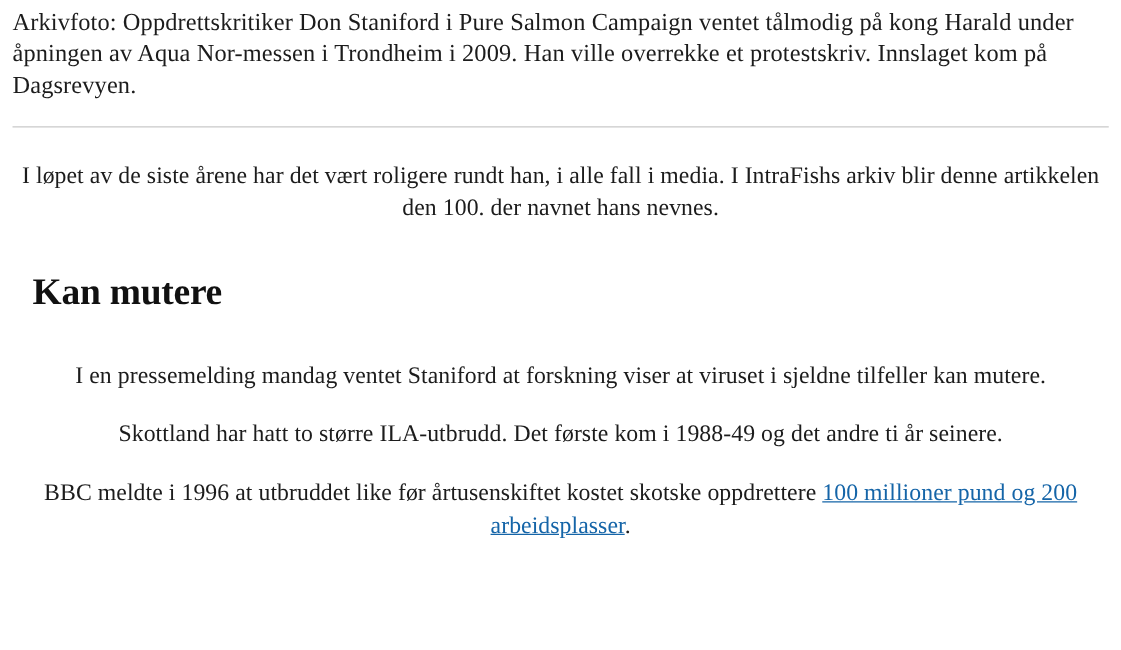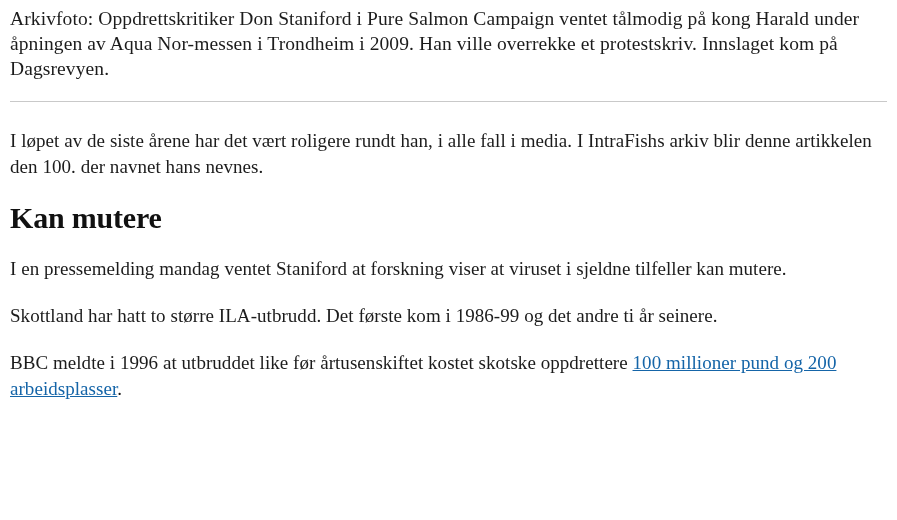--- a/index.html
+++ b/index.html
@@ -38,25 +38,26 @@
     border-top: 1px solid #c9c9c9;
     margin: 18px 0 0 0;
     height: 0;
   }
   .body-para {
     margin: 0;
     font-size: 19px;
     line-height: 26px;
     color: #1c1c1c;
     letter-spacing: 0.05px;
+    text-align: center;
   }
   .spacer-lg { height: 26px; }
   .spacer-md { height: 21px; }
   h2.heading {
-    margin: 0;
+    margin: 16px;
     font-size: 30px;
     line-height: 34px;
     font-weight: bold;
     color: #111111;
     letter-spacing: -0.2px;
   }
   a.inline-link {
     color: #1565a8;
     text-decoration: underline;
   }
@@ -79,21 +80,21 @@
   <div class="spacer-md"></div>
 
   <h2 class="heading">Kan mutere</h2>
 
   <div class="spacer-md"></div>
 
   <p class="body-para">I en pressemelding mandag ventet Staniford at forskning viser at viruset i sjeldne tilfeller kan mutere.</p>
 
   <div class="spacer-md"></div>
 
-  <p class="body-para">Skottland har hatt to større ILA-utbrudd. Det første kom i 1986-99 og det andre ti år seinere.</p>
+  <p class="body-para">Skottland har hatt to større ILA-utbrudd. Det første kom i 1988-49 og det andre ti år seinere.</p>
 
   <div class="spacer-md"></div>
 
   <p class="body-para"><span>BBC meldte i 1996 at utbruddet like før årtusenskiftet kostet skotske oppdrettere </span><a class="inline-link" href="#">100 millioner pund og 200 arbeidsplasser</a><span>.</span></p>
 
   <div class="spacer-md"></div>
 
 
 </div>
 

